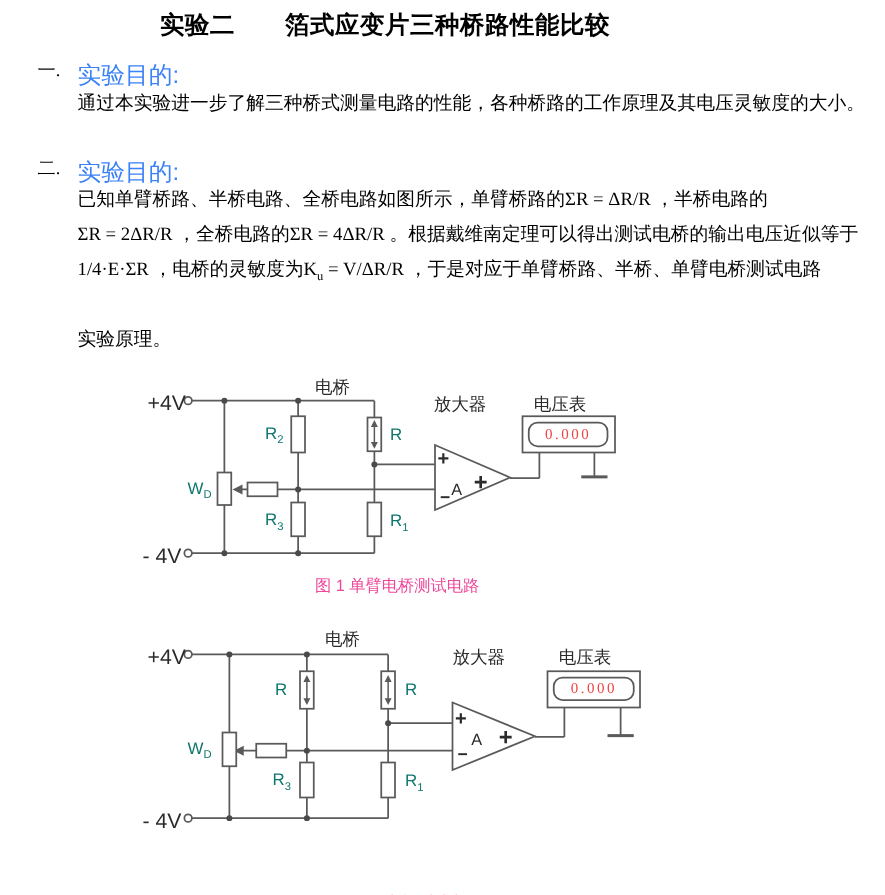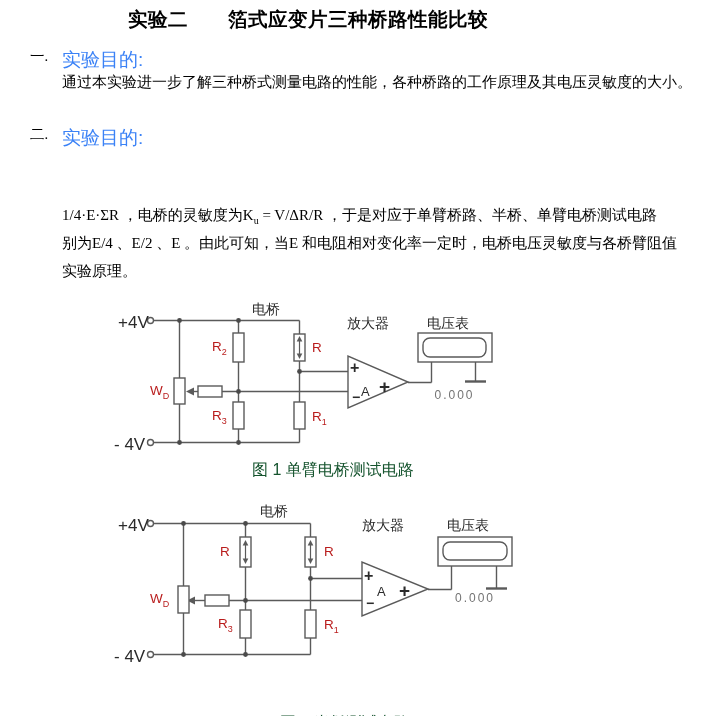--- a/index.html
+++ b/index.html
@@ -10,46 +10,47 @@
          font-family:"Liberation Sans",sans-serif;}
   .title .gap{display:inline-block;width:40px;}
   .secnum{font-size:14.5px;color:#000;font-family:"Liberation Serif",serif;}
   .sechead{font-weight:normal;font-size:19px;color:#3b82f6;}
   .bodytext{font-size:15px;color:#000;font-family:Liberation Sans, sans-serif;}
   .pline{position:absolute;left:62px;white-space:nowrap;font-size:15px;
          font-family:"Liberation Serif",serif;color:#000;}
   .fsub{font-size:10px;}
   .clabel{font-size:14px;color:#2b2b2b;}
   .latin{font-size:17px;color:#2b2b2b;}
-  .rlabel{font-size:13.5px;color:#b91c1c;}
+  .rlabel{font-size:13.5px;color:#0f766e;}
   .rlabel sub,.latin sub{font-size:9px;}
   .ampsym{font-weight:bold;color:#2b2b2b;}
-  .display{position:absolute;text-align:center;font-family:Liberation Sans, sans-serif;
-           font-size:12px;letter-spacing:2px;color:#737373;margin-top:48px;}
-  .caption{font-size:16px;color:#14532d;}
+  .display{position:absolute;text-align:center;font-family:Liberation Serif, serif;
+           font-size:12px;letter-spacing:2px;color:#ef4444;}
+  .caption{font-size:13px;color:#ec4899;}
   svg{position:absolute;left:0;top:0;}
 </style>
 </head>
 <body>
 
 <div id="page">
 
   <div class="abs title" style="left:128px;top:6px;">
     <span>实验二</span><span class="gap"></span><span>箔式应变片三种桥路性能比较</span>
   </div>
 
   <span class="abs secnum" style="left:30px;top:47px;">一.</span>
   <span class="abs sechead" style="left:62px;top:47px;">实验目的:</span>
   <span class="abs bodytext" style="left:62px;top:73px;">通过本实验进一步了解三种桥式测量电路的性能，各种桥路的工作原理及其电压灵敏度的大小。</span>
 
   <span class="abs secnum" style="left:30px;top:125px;">二.</span>
   <span class="abs sechead" style="left:62px;top:125px;">实验目的:</span>
 
+  <div class="pline" style="top:150px;">已知单臂桥路、半桥电路、全桥电路如图所示，单臂桥路的ΣR = ΔR/R ，半桥电路的</div>
+  <div class="pline" style="top:178px;">ΣR = 2ΔR/R ，全桥电路的ΣR = 4ΔR/R 。根据戴维南定理可以得出测试电桥的输出电压近似等于</div>
   <div class="pline" style="top:206px;"><span>1/4·E·ΣR ，电桥的灵敏度为K</span><sub class="fsub">u</sub><span> = V/ΔR/R ，于是对应于单臂桥路、半桥、单臂电桥测试电路</span></div>
-  <div class="pline" style="top:234px;">别为E/4 、E/2 、E 。由此可知，当E 和电阻相对变化率一定时，电桥电压灵敏度与各桥臂阻值</div>
   <div class="pline" style="top:262px;">实验原理。</div>
 
   <svg width="708" height="716" viewBox="0 0 708 716">
 
     <g stroke="#5a5a5a" stroke-width="1.4" fill="none">
 
       <path d="M153.5,320.5 H299.5 M153.5,442.5 H299.5 M179.5,320.5 V442.5 M238.5,320.5 V442.5 M299.5,320.5 V442.5"></path>
 
       <path d="M222,391.5 H348 M299.5,371.5 H348 M408,382.5 H431.5 M431.5,382.5 V362 M475.5,362 V381.5"></path>
 

